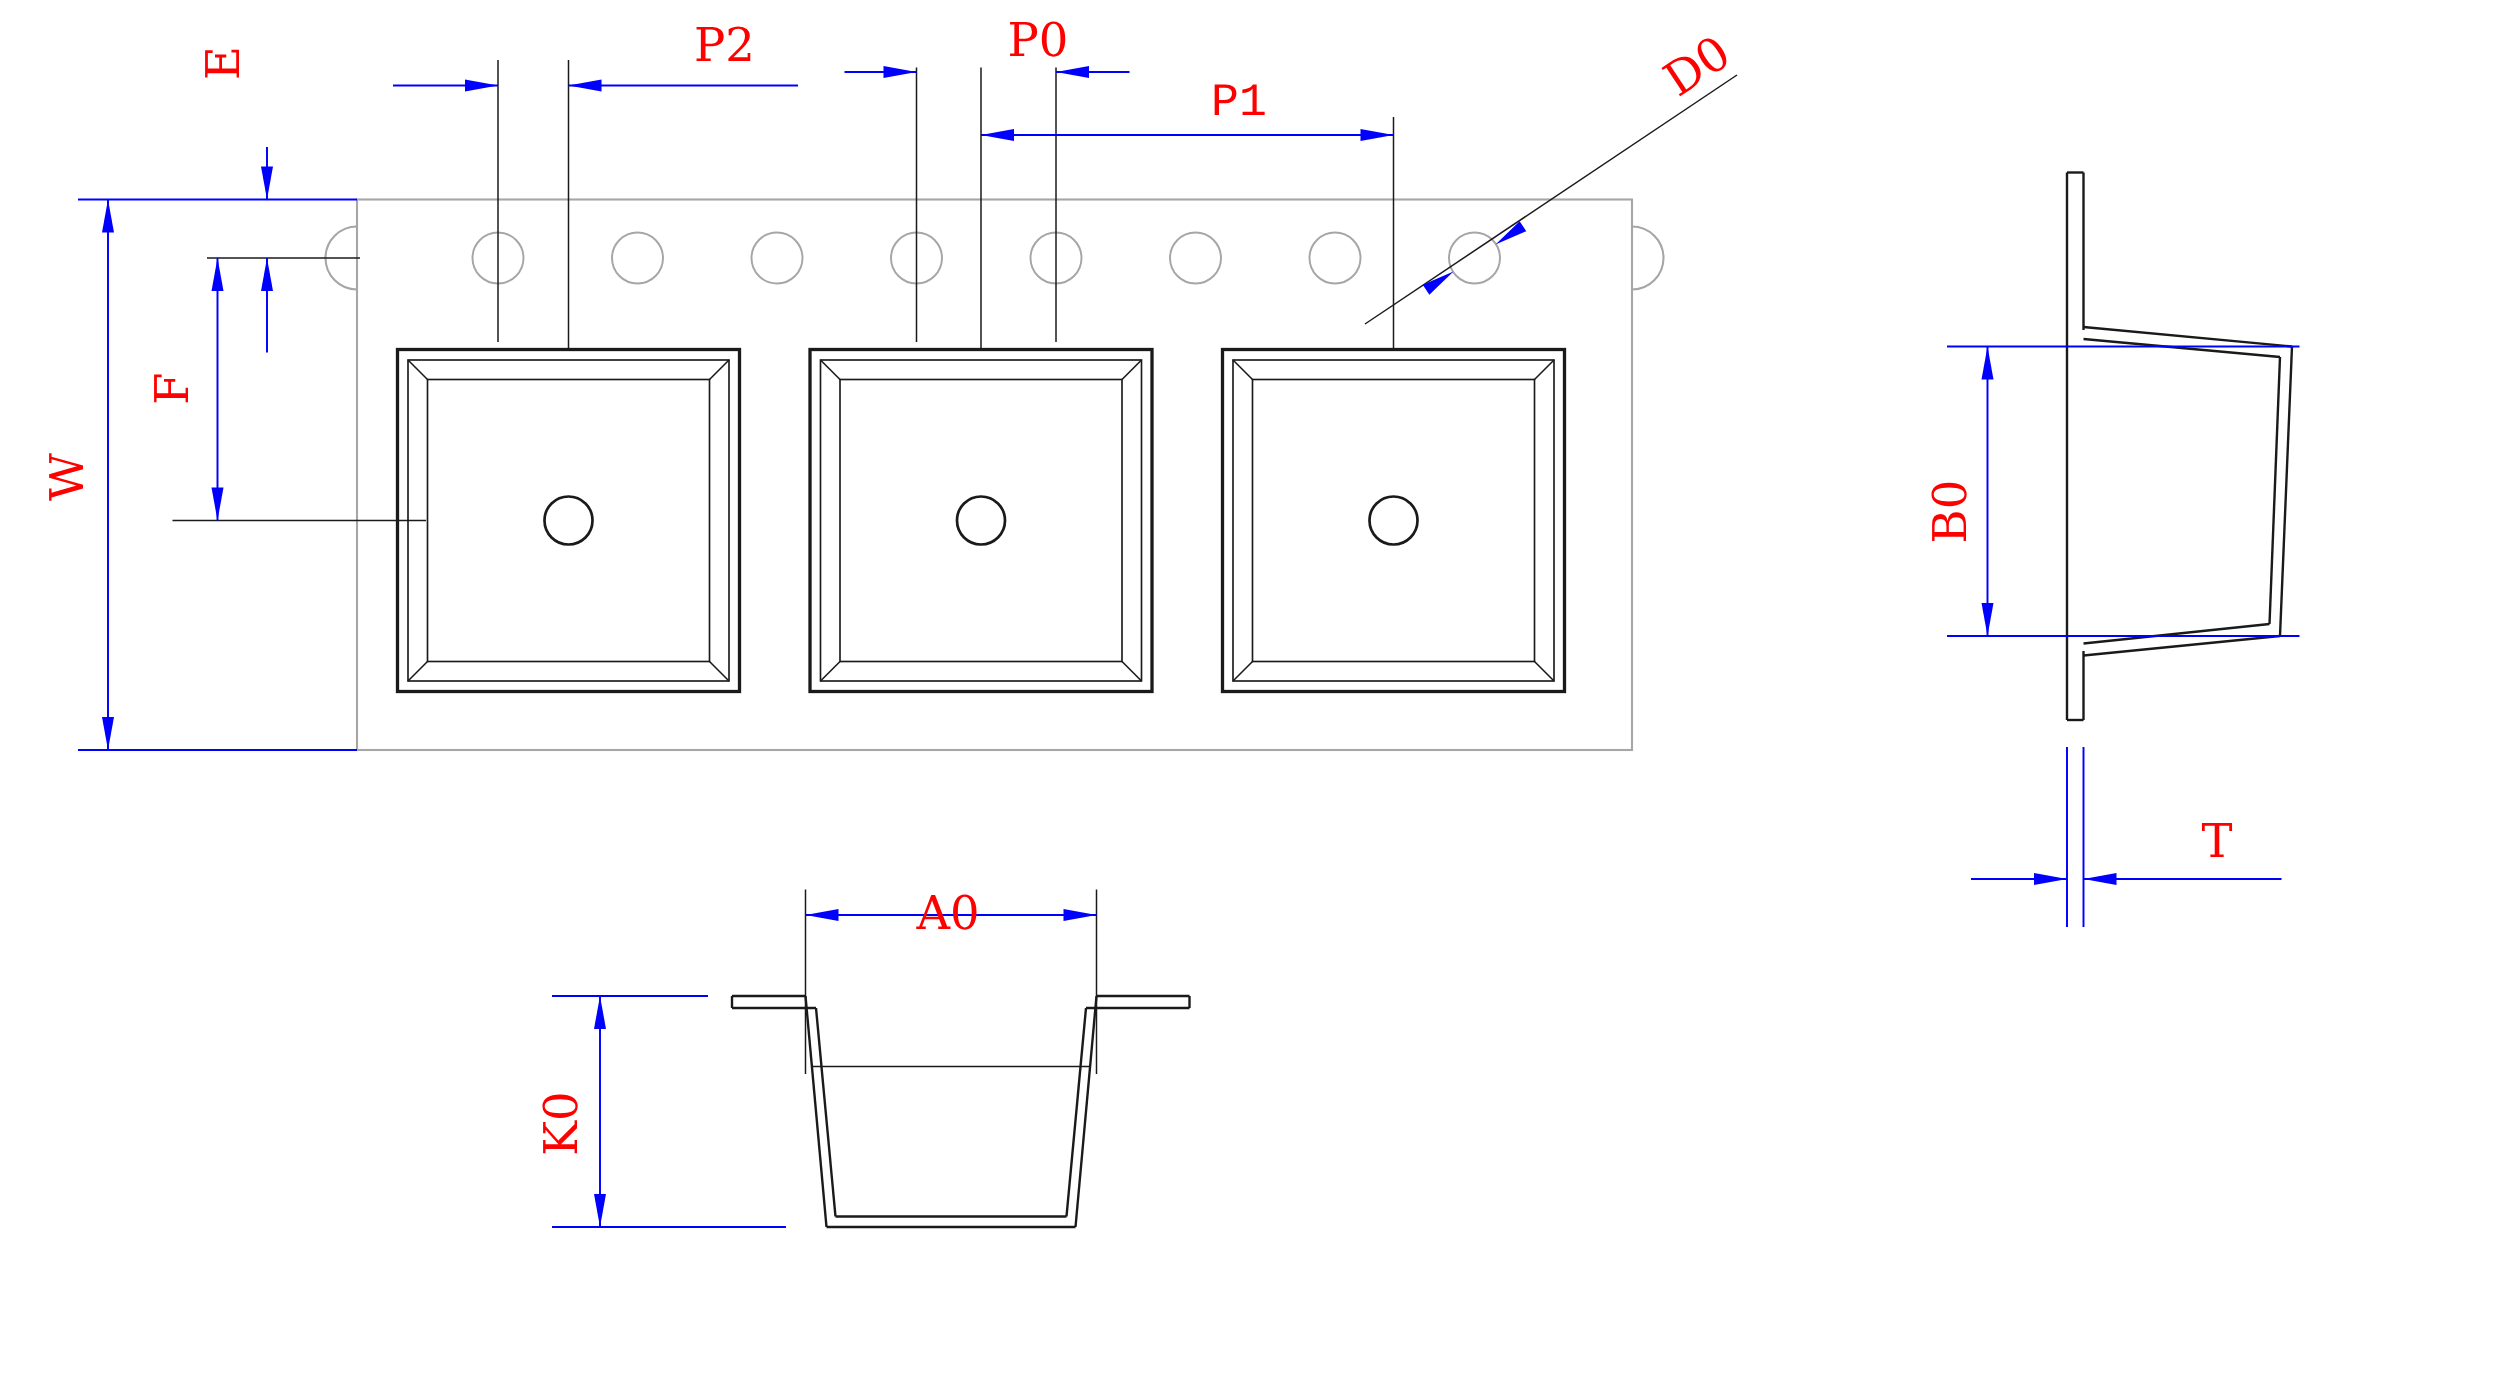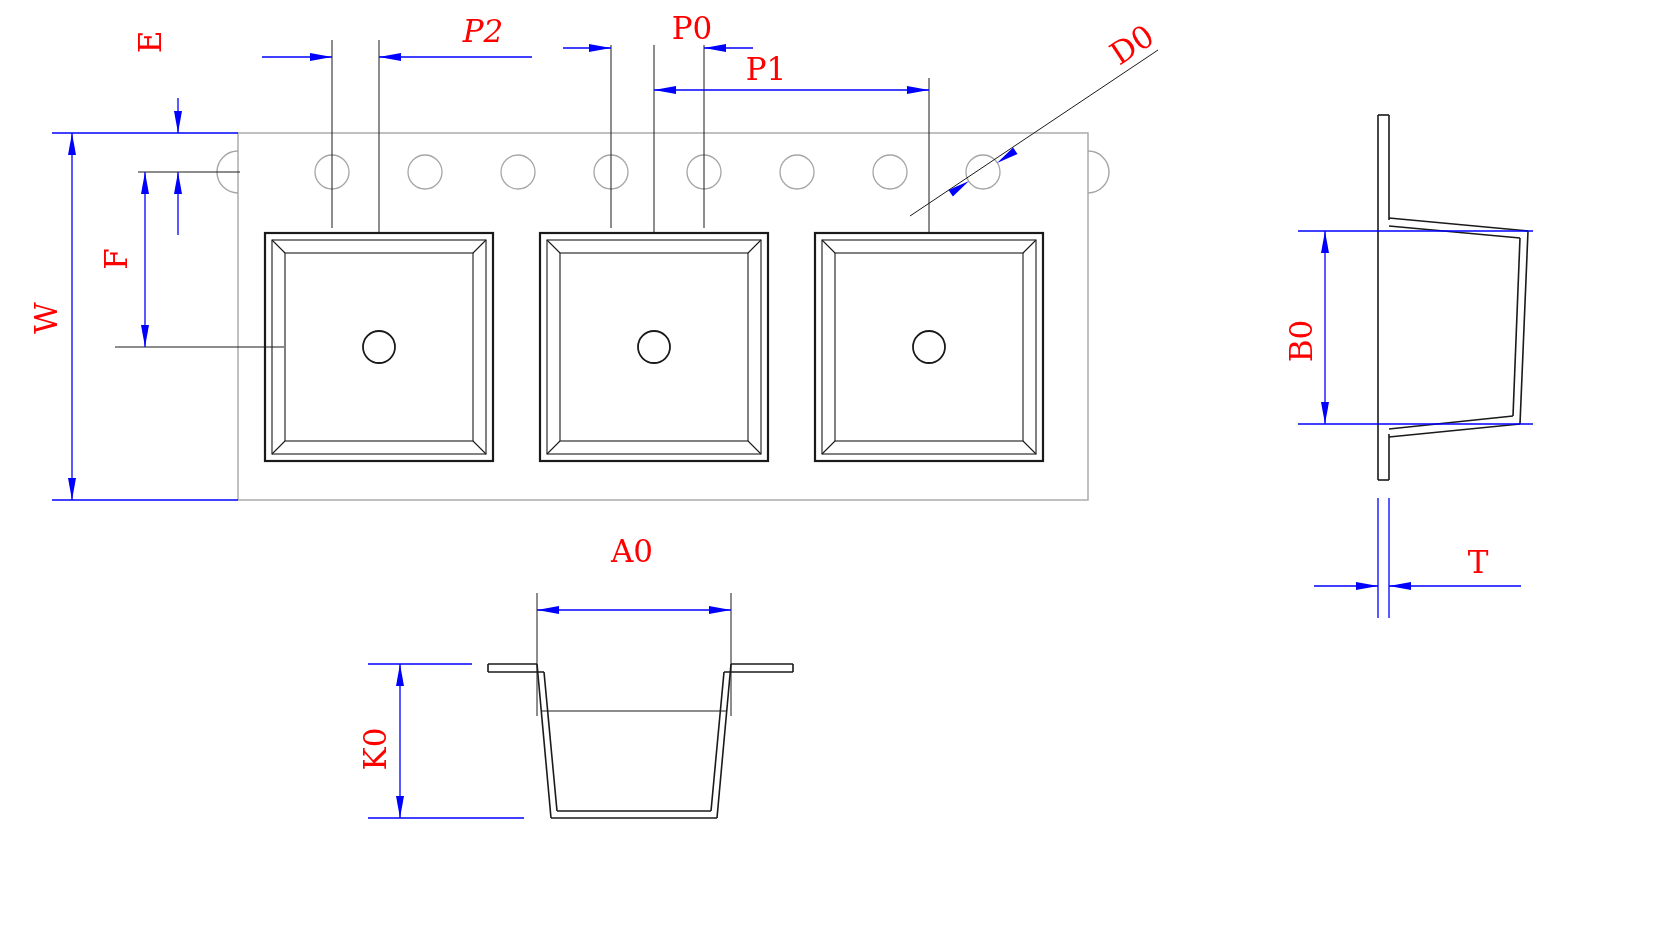--- a/index.html
+++ b/index.html
@@ -186,24 +186,24 @@
       <polygon points="1378,586 1356,582 1356,590"></polygon>
       <polygon points="1389,586 1411,582 1411,590"></polygon>
       <polygon points="537,610 559,606 559,614"></polygon>
       <polygon points="731,610 709,606 709,614"></polygon>
       <polygon points="400,664 396,686 404,686"></polygon>
       <polygon points="400,818 396,796 404,796"></polygon>
     </g>
   </svg>
 
   <span class="lbl rot90" style="left:150px;  top:42px;">E</span>
-  <span class="lbl" style="left:483px;  top:31px;font-style:italic;">P2</span>
+  <span class="lbl" style="left:483px;  top:31px;">P2</span>
   <span class="lbl" style="left:692px;  top:28px;">P0</span>
-  <span class="lbl" style="left:766px;  top:69px;">P1</span>
+  <span class="lbl" style="left:826px;  top:69px;font-family:Liberation Mono, monospace;">P1</span>
   <span class="lbl rot-d0" style="left:1132px; top:45px;">D0</span>
   <span class="lbl rot90" style="left:46px;   top:318px;">W</span>
   <span class="lbl rot90" style="left:116px;  top:259px;">F</span>
   <span class="lbl rot90" style="left:1301px; top:341px;">B0</span>
   <span class="lbl" style="left:1478px; top:562px;">T</span>
-  <span class="lbl" style="left:632px;  top:551px;">A0</span>
+  <span class="lbl" style="left:632px;  top:610px;">A0</span>
   <span class="lbl rot90" style="left:375px;  top:749px;">K0</span>
 
 </div>
 
 </body></html>

